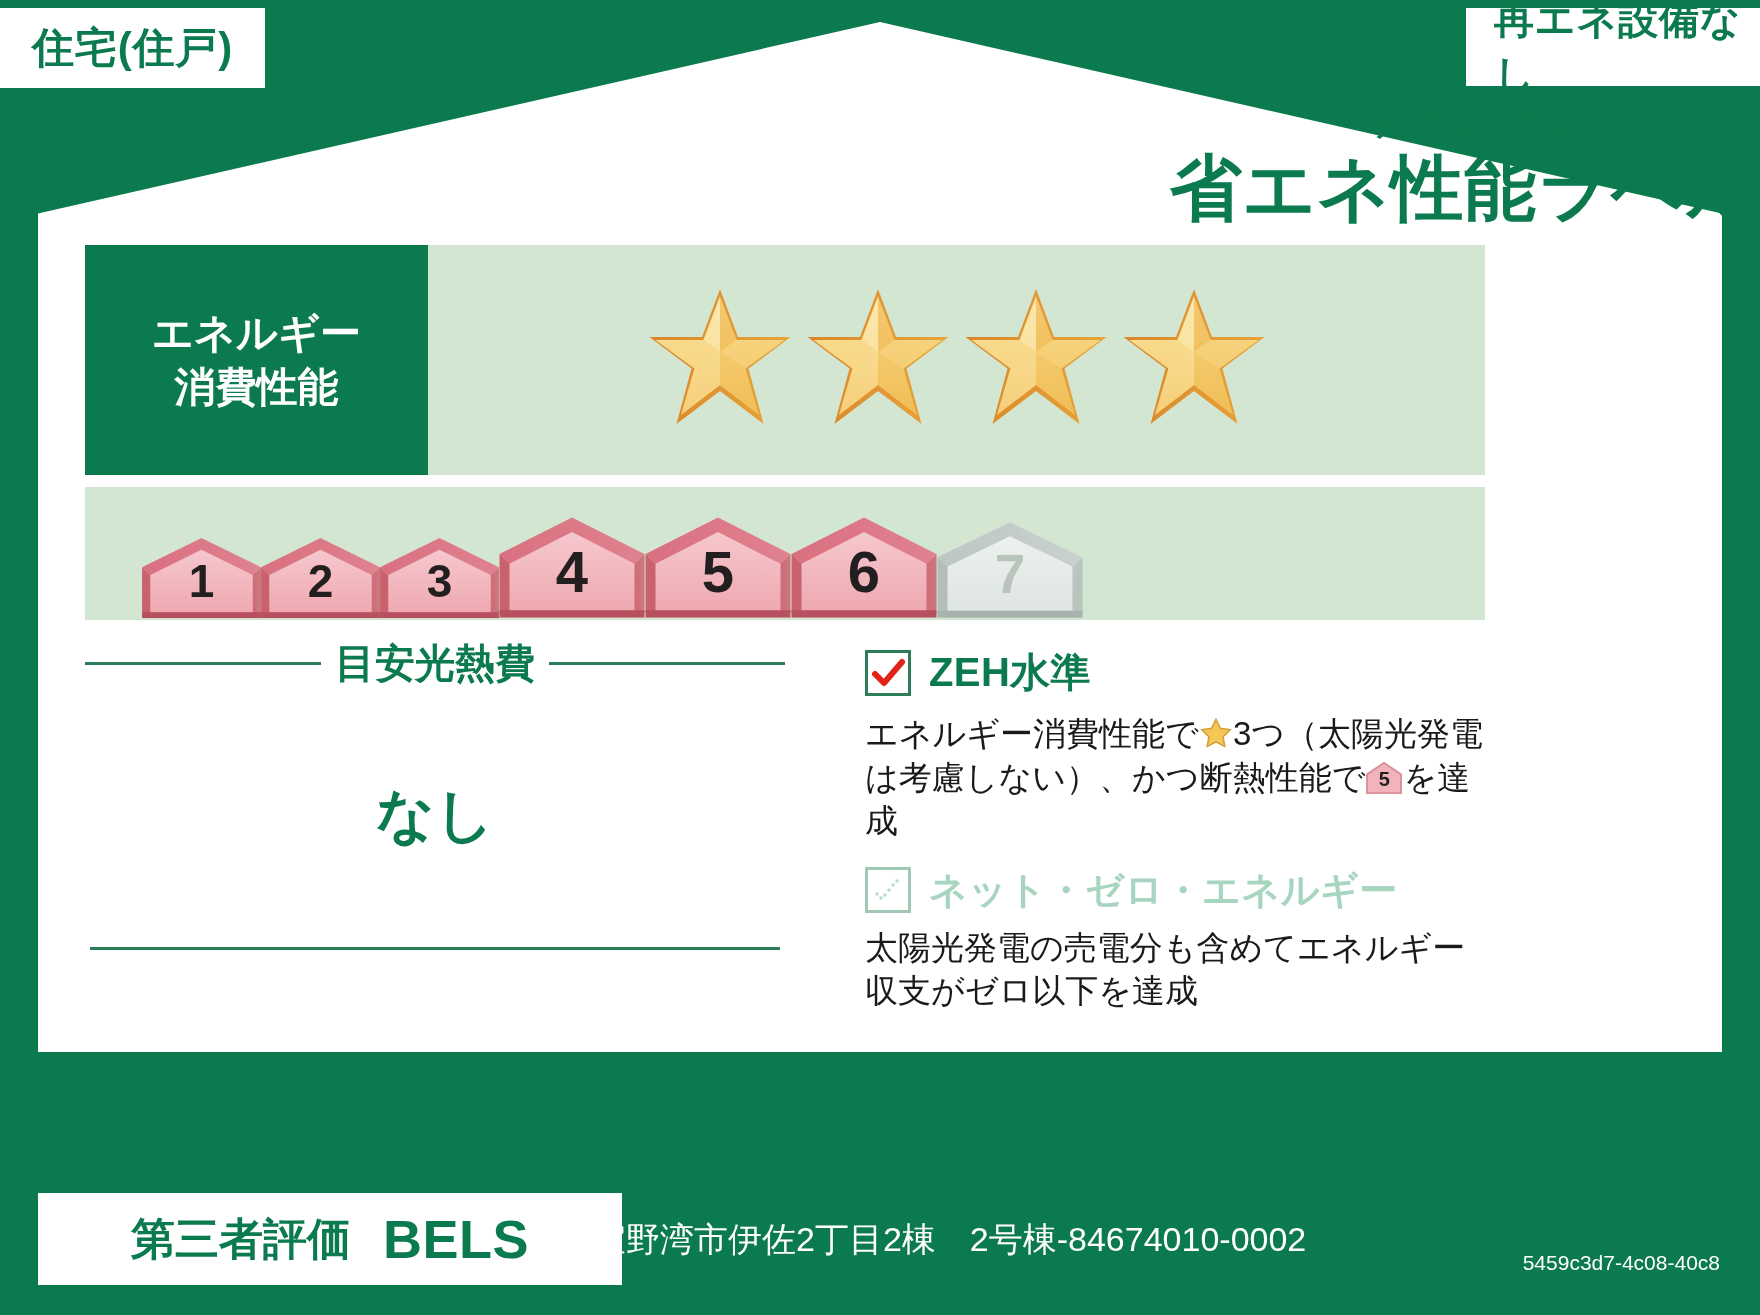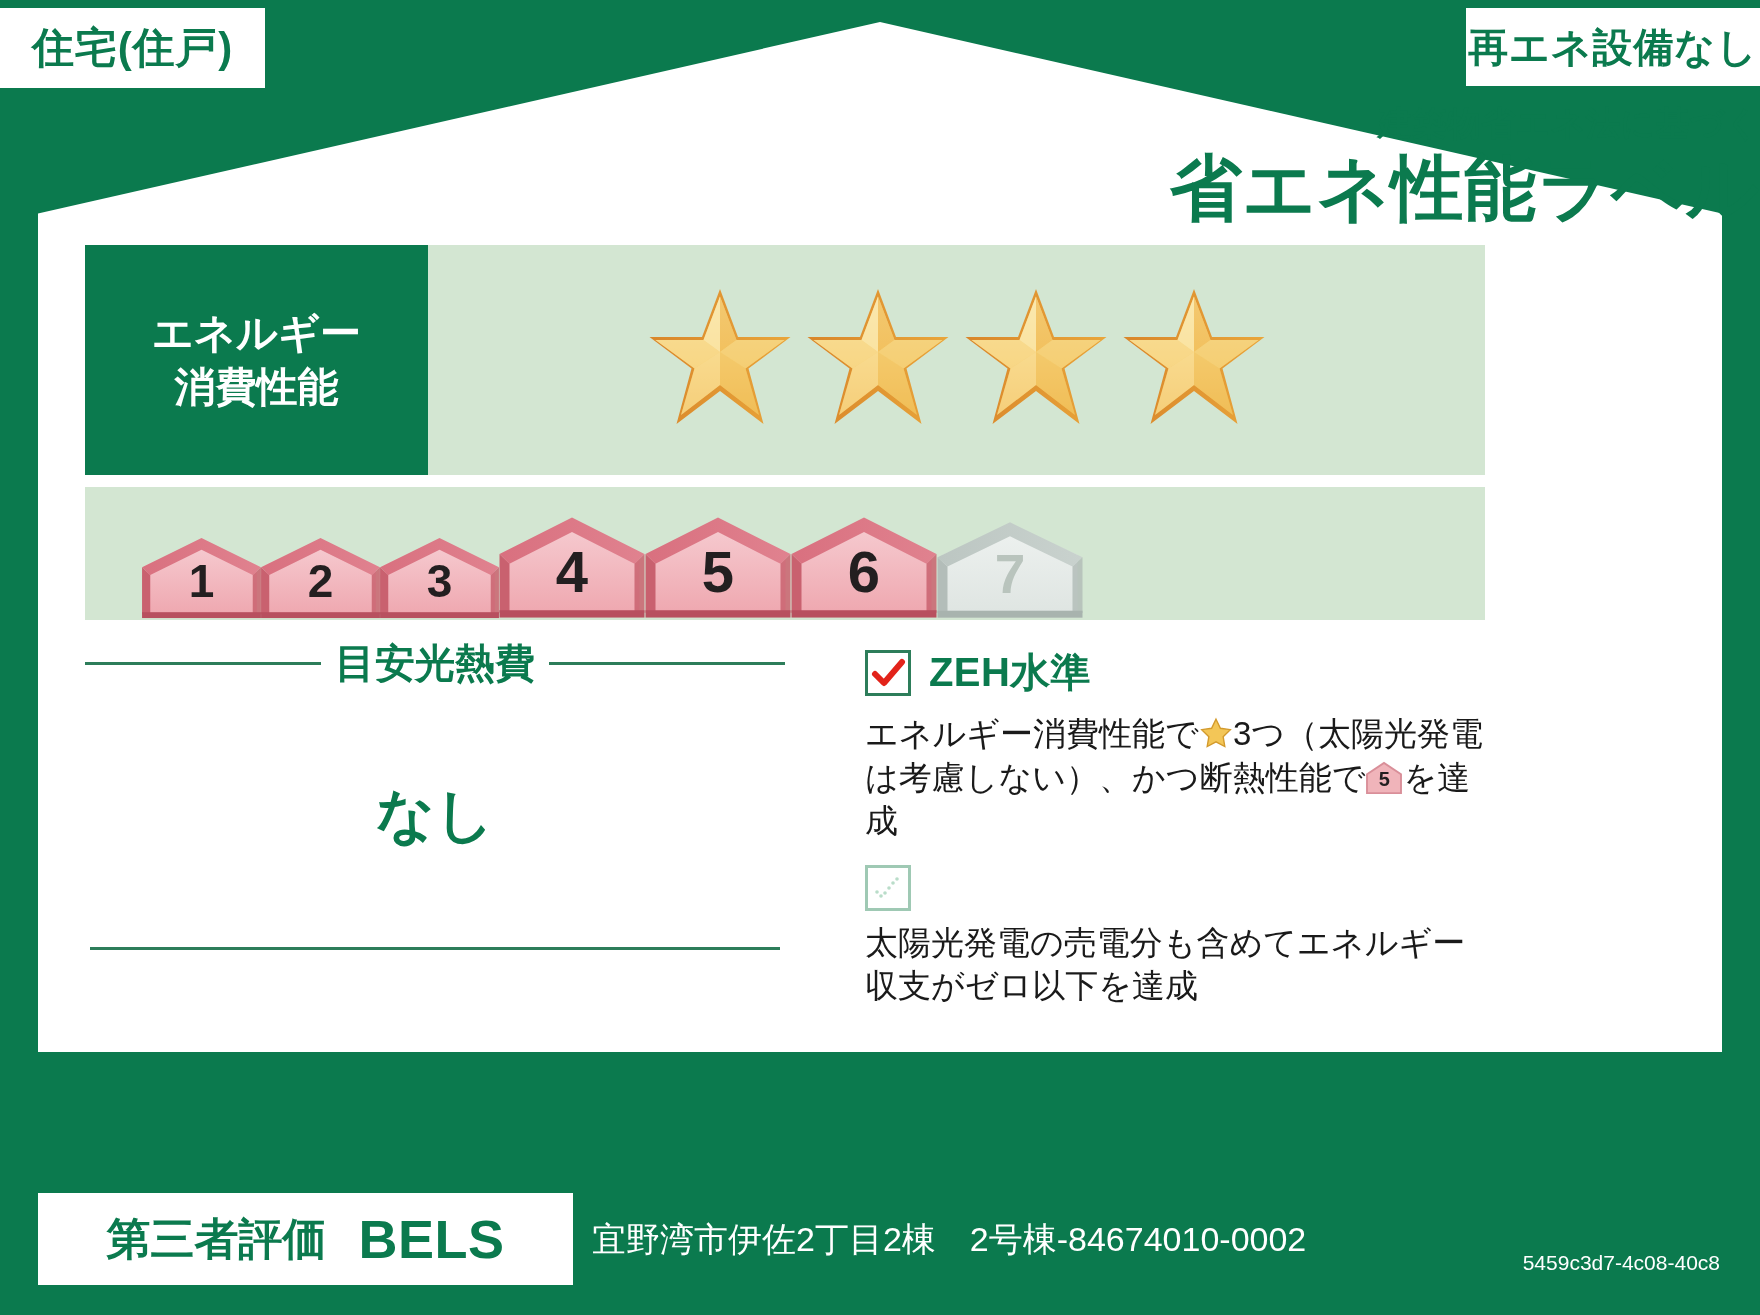--- a/index.html
+++ b/index.html
@@ -36,20 +36,21 @@
   }
   #badge-left {
     left: 0px; top: 8px;
     width: 265px; height: 80px;
     font-size: 42px;
   }
   #badge-right {
     right: 0px; top: 8px;
     width: 294px; height: 78px;
     font-size: 40px;
+    padding-left: 28px;
   }
 
   
   .title-block {
     position: absolute; top: 104px; left: 0; width: 1760px;
     text-align: right; z-index: 7;
   }
   #label-subtitle {
     color: #0b7a4e; font-weight: bold; font-size: 34px;
     letter-spacing: 0.01em; line-height: 1.15;
@@ -166,21 +167,21 @@
     font-size: 20px; font-weight: bold; color: #231f20;
     padding-bottom: 2px;
   }
   #nze-head { margin-top: 22px; }
   #nze-desc { margin-top: 10px; }
 
   
   #footer { position: absolute; left: 0; bottom: 0; width: 1760px; height: 262px; z-index: 8; }
   #bels-box {
     position: absolute; left: 38px; bottom: 30px;
-    width: 535px; height: 92px;
+    width: 584px; height: 92px;
     background: #ffffff;
     display: flex; align-items: center; justify-content: center;
     gap: 32px;
   }
   #third-party-text { color: #0b7a4e; font-weight: bold; font-size: 44px; }
   #bels-text { color: #0b7a4e; font-weight: bold; font-size: 54px; letter-spacing: .01em; }
   #address-text {
     position: absolute; left: 592px; bottom: 52px;
     color: #ffffff; font-size: 34px; font-weight: normal; white-space: nowrap;
   }
@@ -495,20 +496,21 @@
           <g fill="#b9ddc9">
             <circle cx="9" cy="24" r="1.8"></circle>
               <circle cx="13" cy="28" r="1.8"></circle>
             <circle cx="17" cy="25" r="1.8"></circle>
               <circle cx="21" cy="20" r="1.8"></circle>
             <circle cx="25" cy="15" r="1.8"></circle>
               <circle cx="29" cy="11" r="1.8"></circle>
           </g>
         </svg>
       </div>
+      <div id="nze-title">ネット・ゼロ・エネルギー</div>
     </div>
 
     <div class="zeh-desc" id="nze-desc">
       <span>太陽光発電の売電分も含めてエネルギー</span><br>
       <span>収支がゼロ以下を達成</span>
     </div>
   </div>
 
   <div id="footer">
     <div id="bels-box">

